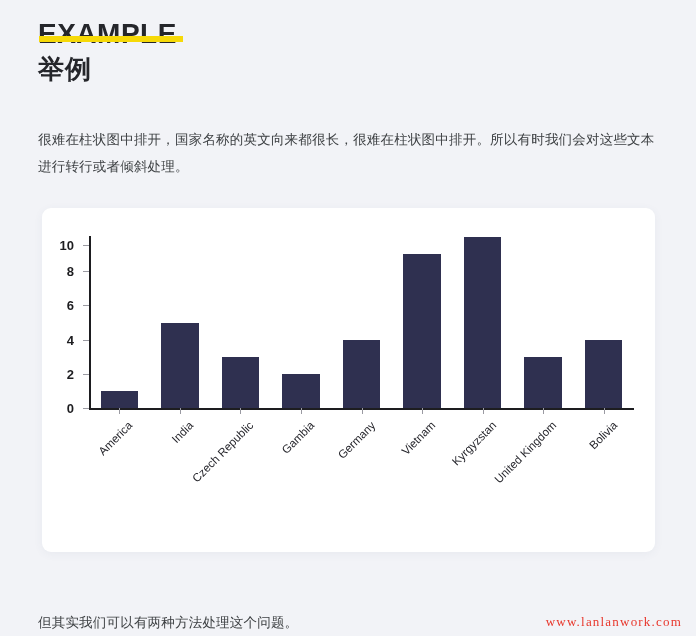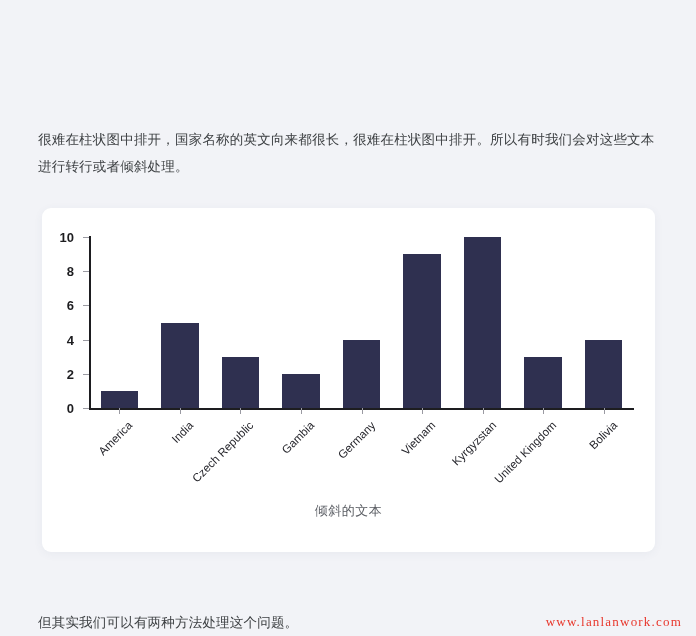--- a/index.html
+++ b/index.html
@@ -168,20 +168,25 @@
     font-family: "Liberation Serif", "DejaVu Serif", serif;
     font-size: 13px;
     color: #e8372c;
     letter-spacing: 1.2px;
   }
 </style>
 </head>
 <body>
 
 <div id="header">
+  <div id="title-en-wrap">
+    <span id="title-en">EXAMPLE</span>
+    <span id="title-strike"></span>
+  </div>
+  <div id="title-cn">举例</div>
 </div>
 
 <p id="intro">很难在柱状图中排开，国家名称的英文向来都很长，很难在柱状图中排开。所以有时我们会对这些文本进行转行或者倾斜处理。</p>
 
 <div id="chart-card">
   <div id="plot-area">
     <div id="axis-y"></div>
     <div id="axis-x"></div>
     <div id="y-ticks">
         <div class="y-tick" style="top: 171px;">
@@ -192,21 +197,21 @@
         </div>
         <div class="y-tick" style="top: 102.6px;">
           <span class="y-tick-label" style="top: 0px;">4</span>
         </div>
         <div class="y-tick" style="top: 68.4px;">
           <span class="y-tick-label" style="top: 0px;">6</span>
         </div>
         <div class="y-tick" style="top: 34.2px;">
           <span class="y-tick-label" style="top: 0px;">8</span>
         </div>
-        <div class="y-tick" style="top: 0px;">
+        <div class="y-tick" style="top: 8px;">
           <span class="y-tick-label" style="top: 0px;">10</span>
         </div>
       </div>
     <div id="x-ticks">
         <div class="x-tick" style="left: 30.2778px;"></div>
         <div class="x-tick" style="left: 90.8333px;"></div>
         <div class="x-tick" style="left: 151.389px;"></div>
         <div class="x-tick" style="left: 211.944px;"></div>
         <div class="x-tick" style="left: 272.5px;"></div>
         <div class="x-tick" style="left: 333.056px;"></div>
@@ -230,18 +235,17 @@
         <div class="x-label" style="left: 97.8333px; transform: rotate(-45deg); transform-origin: right top; margin-left: -200px; width: 200px;">India</div>
         <div class="x-label" style="left: 158.389px; transform: rotate(-45deg); transform-origin: right top; margin-left: -200px; width: 200px;">Czech Republic</div>
         <div class="x-label" style="left: 218.944px; transform: rotate(-45deg); transform-origin: right top; margin-left: -200px; width: 200px;">Gambia</div>
         <div class="x-label" style="left: 279.5px; transform: rotate(-45deg); transform-origin: right top; margin-left: -200px; width: 200px;">Germany</div>
         <div class="x-label" style="left: 340.056px; transform: rotate(-45deg); transform-origin: right top; margin-left: -200px; width: 200px;">Vietnam</div>
         <div class="x-label" style="left: 400.611px; transform: rotate(-45deg); transform-origin: right top; margin-left: -200px; width: 200px;">Kyrgyzstan</div>
         <div class="x-label" style="left: 461.167px; transform: rotate(-45deg); transform-origin: right top; margin-left: -200px; width: 200px;">United Kingdom</div>
         <div class="x-label" style="left: 521.722px; transform: rotate(-45deg); transform-origin: right top; margin-left: -200px; width: 200px;">Bolivia</div>
       </div>
   </div>
-  <div id="x-axis-title">倾斜的文本</div>
 </div>
 
 <p id="outro">但其实我们可以有两种方法处理这个问题。</p>
 
 <div id="watermark">www.lanlanwork.com</div>
 
 </body></html>

